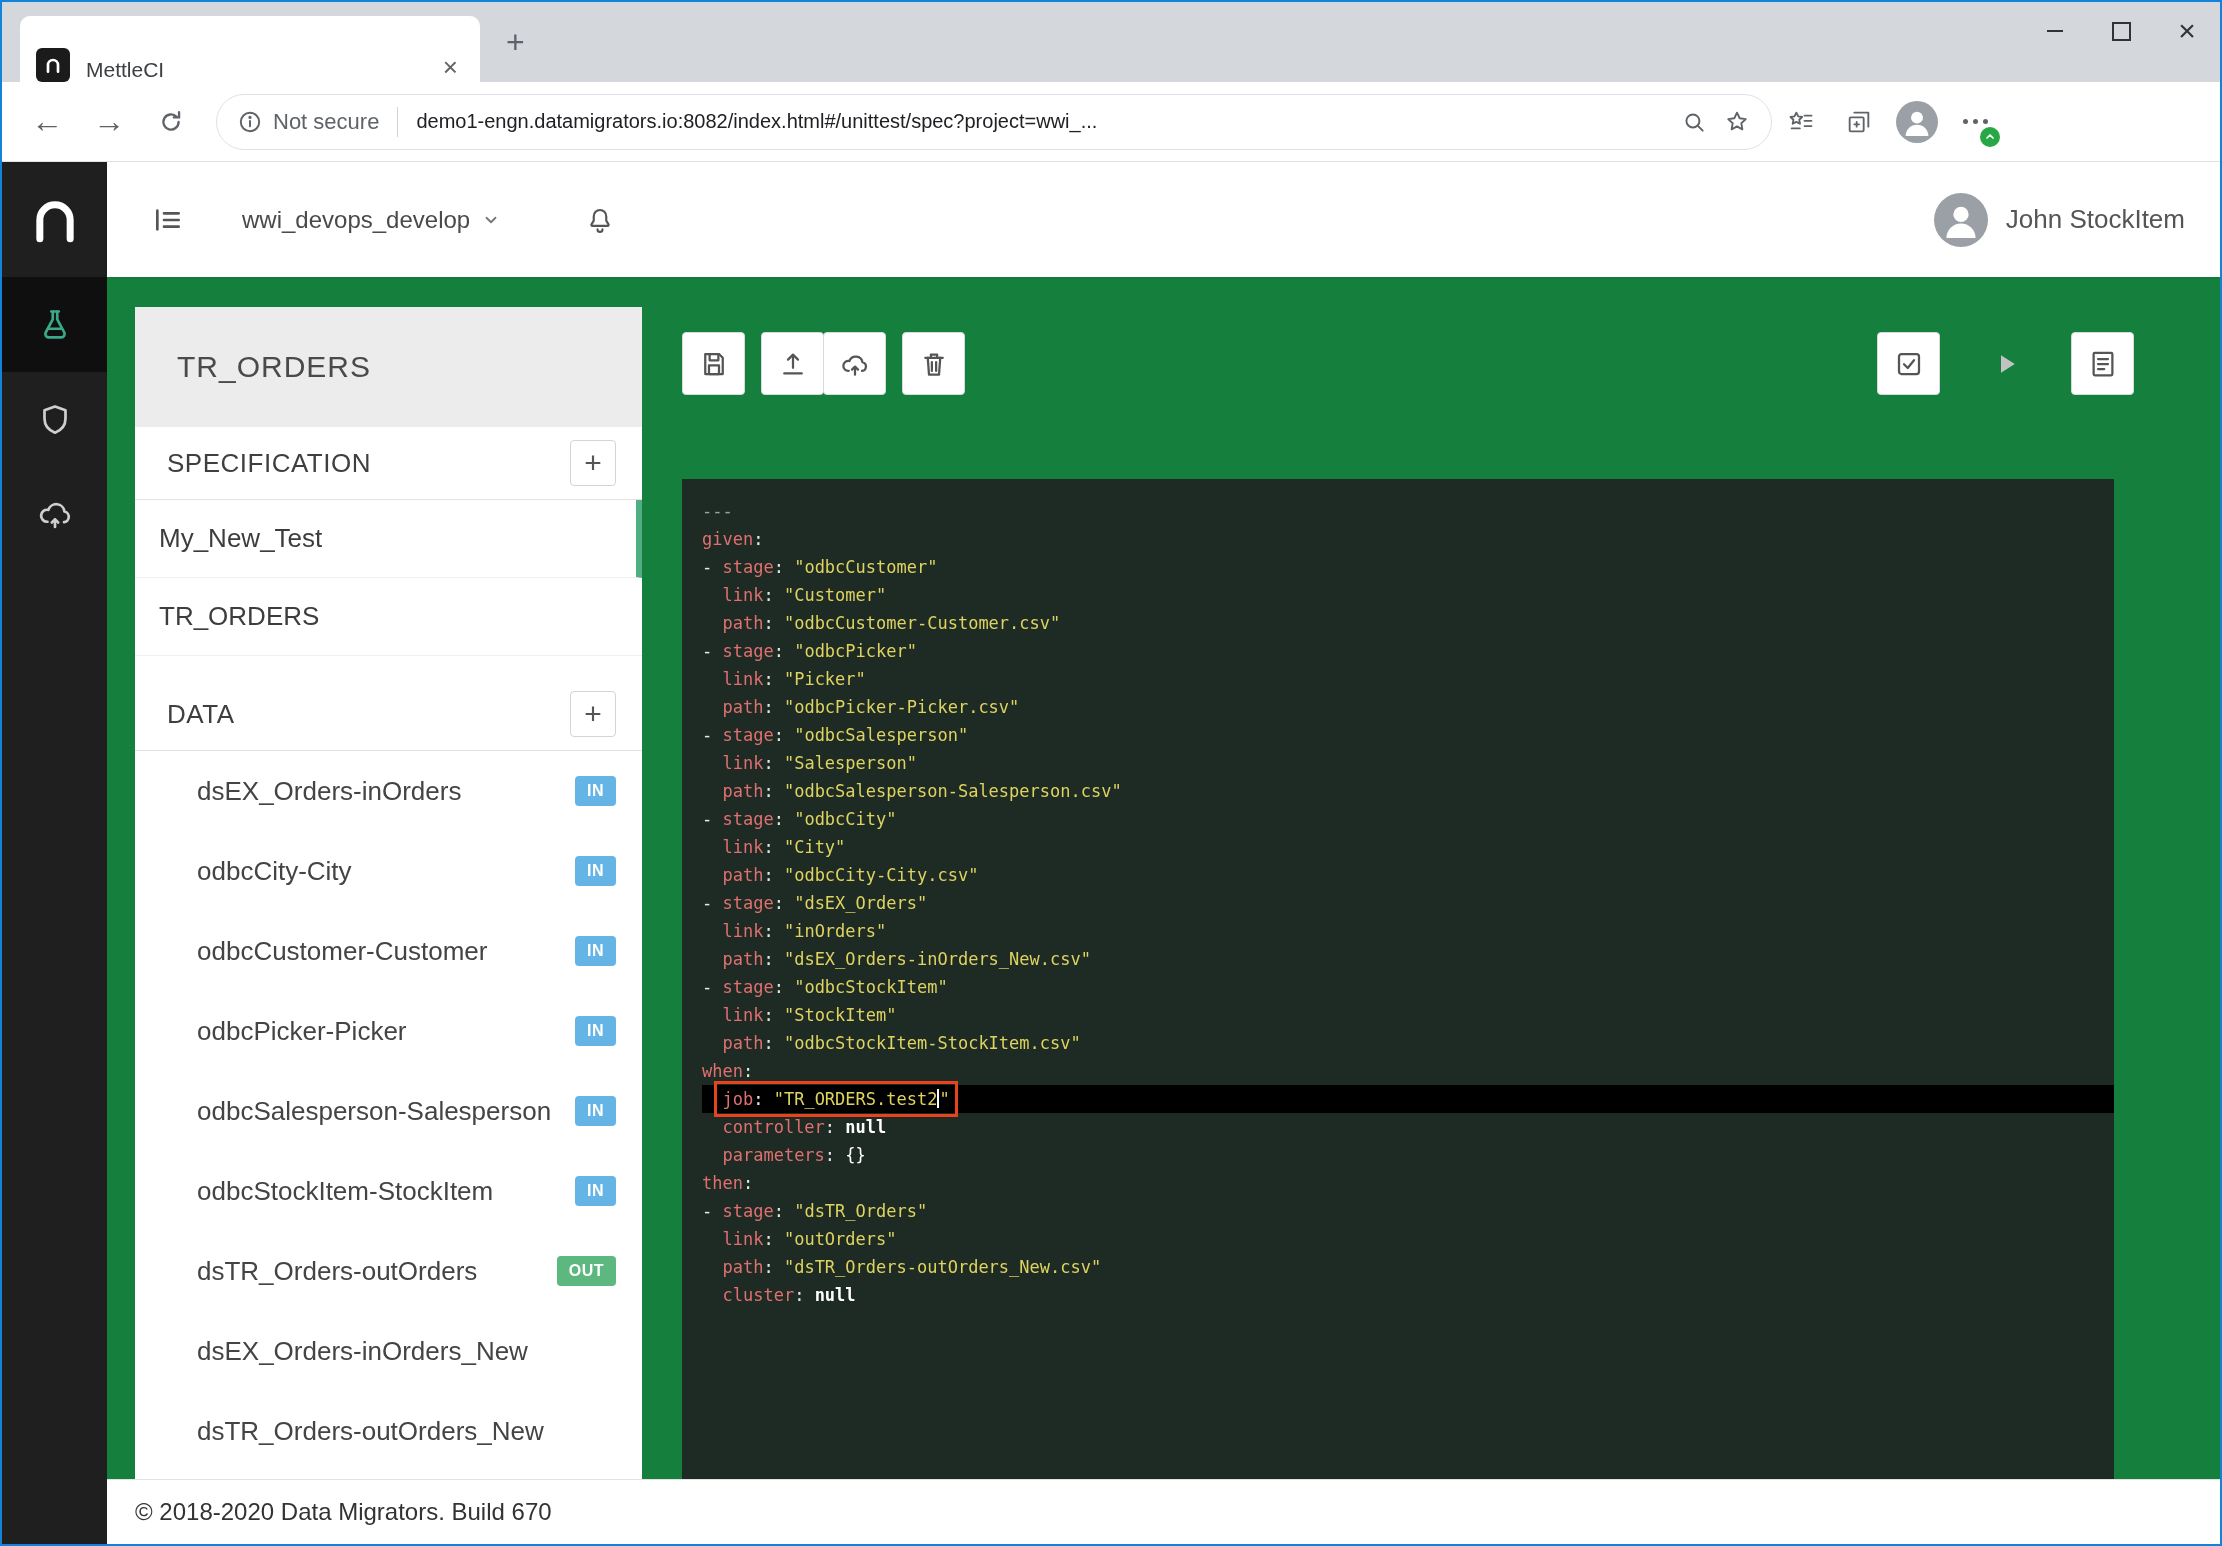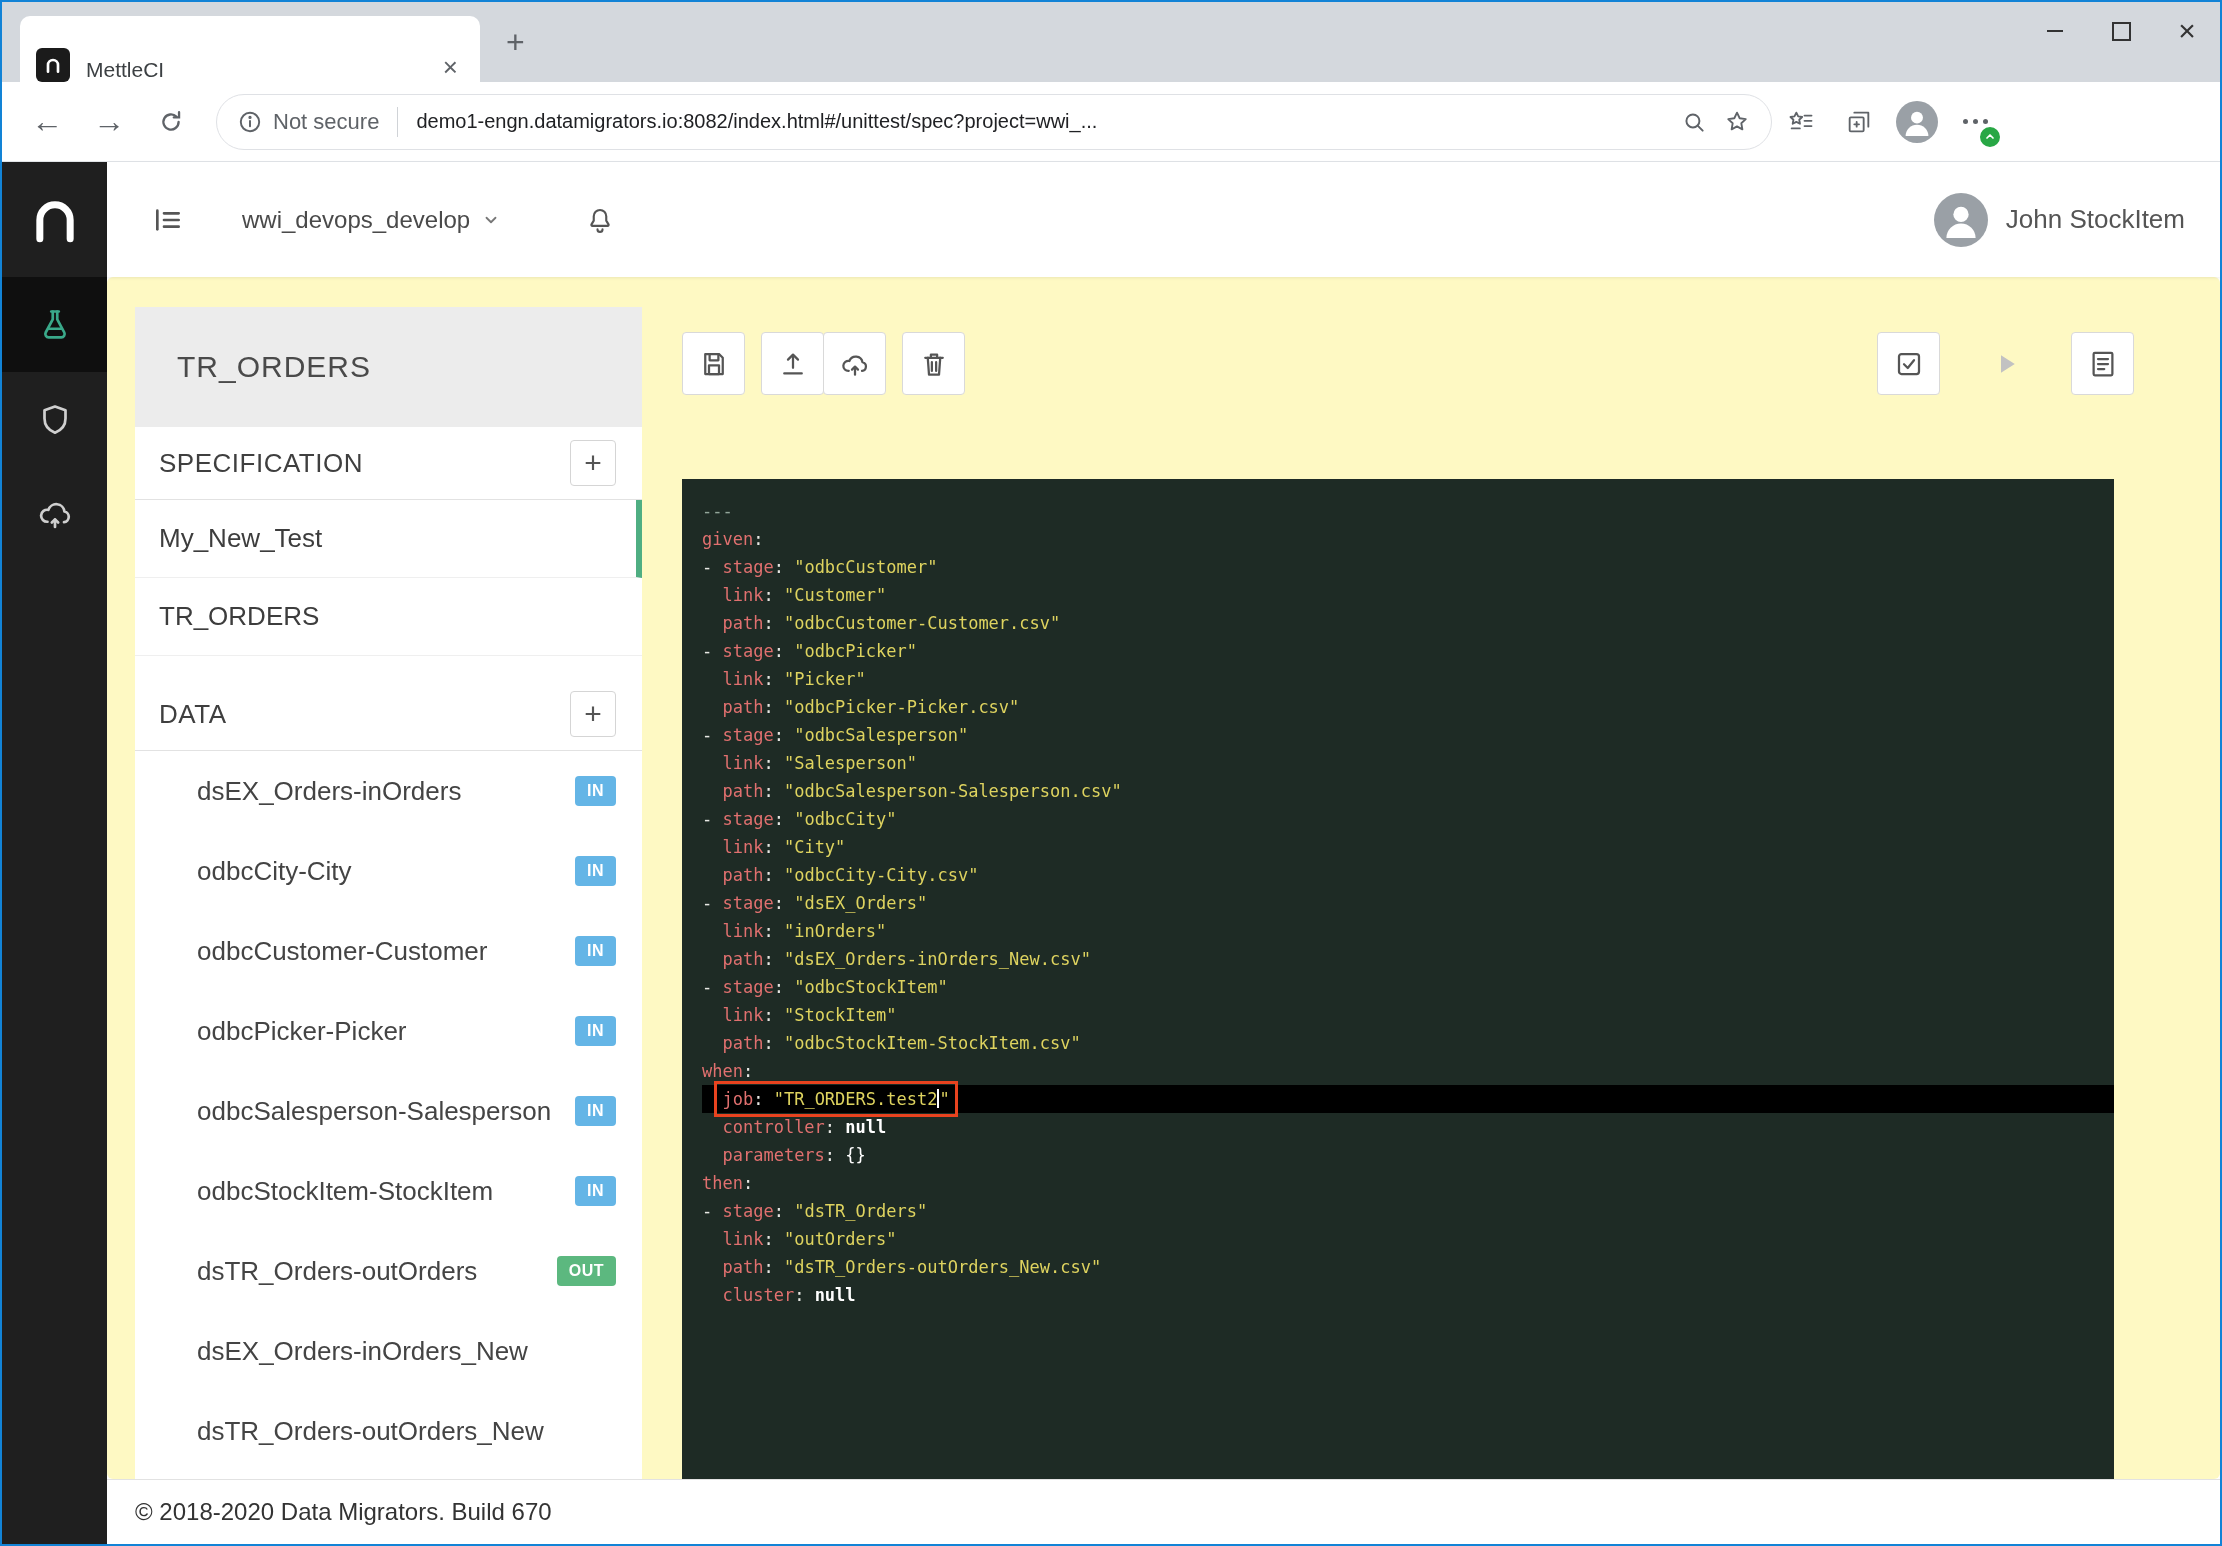--- a/index.html
+++ b/index.html
@@ -42,26 +42,26 @@
 
   .app-main{flex:1;display:flex;flex-direction:column;min-width:0;}
   .app-header{height:115px;background:#fff;display:flex;align-items:center;padding:0 35px 0 45px;box-sizing:border-box;box-shadow:0 1px 3px rgba(0,0,0,0.08);position:relative;z-index:2;flex:none;}
   .toggle-icon{color:#555;display:flex;}
   .project-dd{display:flex;align-items:center;gap:12px;margin-left:58px;color:#4a4a4a;font-size:24px;}
   .bell-wrap{margin-left:85px;color:#555;display:flex;}
   .header-right{margin-left:auto;display:flex;align-items:center;}
   .avatar-circle{width:54px;height:54px;border-radius:50%;background:#9aa0a6;display:flex;align-items:center;justify-content:center;overflow:hidden;}
   .user-name{font-size:26px;color:#555;margin-left:18px;}
 
-  .content{flex:1;display:flex;background:#fef9c3;min-height:0;border-radius:6px;}
+  .content{flex:1;display:flex;background:#15803d;min-height:0;}
 
   
   .left-panel{width:507px;flex:none;background:#fff;margin:30px 0 0 28px;overflow:hidden;}
   .panel-title{height:120px;background:#ececec;display:flex;align-items:center;padding-left:42px;font-size:30px;color:#4a4a4a;letter-spacing:1px;}
-  .sec-header{height:72px;display:flex;align-items:center;justify-content:space-between;padding:0 26px 0 24px;border-bottom:1px solid #e2e2e2;}
+  .sec-header{height:72px;display:flex;align-items:center;justify-content:space-between;padding:0 26px 0 32px;border-bottom:1px solid #e2e2e2;}
   .sec-header .lbl{font-size:26px;color:#3f3f3f;letter-spacing:0.5px;}
   .add-btn{width:46px;height:46px;border:1px solid #d5d5d5;border-radius:4px;background:#fff;font-size:30px;color:#555;display:flex;align-items:center;justify-content:center;line-height:1;}
   .spec-item{height:78px;display:flex;align-items:center;padding-left:24px;font-size:26px;color:#3d3d3d;border-bottom:1px solid #efefef;box-sizing:border-box;}
   .spec-item.selected{border-right:6px solid #4fae82;}
   .data-header{margin-top:22px;}
   .data-item{height:80px;display:flex;align-items:center;justify-content:space-between;padding:0 26px 0 62px;font-size:26px;color:#444;box-sizing:border-box;}
   .badge{font-size:16px;font-weight:bold;color:#fff;padding:6px 12px;border-radius:4px;letter-spacing:0.5px;}
 
   
   .work-area{flex:1;min-width:0;padding:0 70px 0 40px;display:flex;flex-direction:column;}

